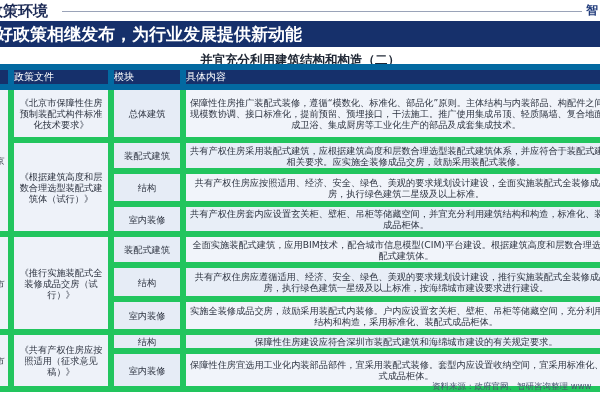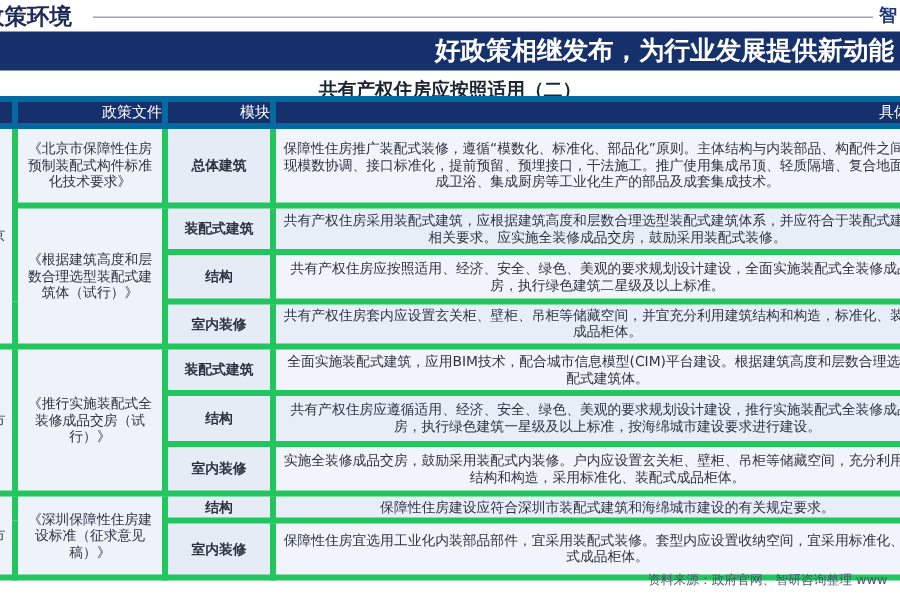--- a/index.html
+++ b/index.html
@@ -3,48 +3,48 @@
 <meta charset="utf-8">
 <style>
   * { box-sizing: border-box; margin: 0; padding: 0; }
   html, body { width: 600px; height: 400px; overflow: hidden; background: #ffffff; }
   body { font-family: "DejaVu Sans", "Liberation Sans", sans-serif; color: #2a2f3a; position: relative; }
 
   .section-label { position: absolute; left: -12px; top: 2px; font-size: 15px; font-weight: bold; color: #1c2a55; white-space: nowrap; }
   .section-line { position: absolute; left: 62px; top: 11px; width: 520px; height: 1px; background: #9aa3b8; }
   .logo { position: absolute; left: 586px; top: 2px; width: 20px; height: 14px; color: #1f3a7a; font-size: 12px; font-weight: bold; overflow: hidden; }
 
-  .banner { position: absolute; left: 0; top: 21px; width: 600px; height: 26px; background: #16306b; color: #ffffff; font-size: 17px; font-weight: bold; line-height: 26px; padding-left: 0; white-space: nowrap; overflow: hidden; text-align: right; }
+  .banner { position: absolute; left: 0; top: 21px; width: 600px; height: 26px; background: #16306b; color: #ffffff; font-size: 17px; font-weight: bold; line-height: 26px; padding-left: 0; white-space: nowrap; overflow: hidden; }
   .banner span { position: relative; left: -4px; }
 
   .subtitle { position: absolute; left: 0; top: 52px; width: 600px; text-align: center; font-size: 12.5px; font-weight: bold; color: #1d2533; }
 
   table.policy { position: absolute; left: -14px; top: 64px; width: 640px; border-collapse: collapse; table-layout: fixed; }
-  table.policy th { background: #16306b; color: #ffffff; font-size: 10px; font-weight: normal; height: 15px; border: 4px solid #0369a1; text-align: right; font-family: Liberation Serif, serif; }
-  table.policy td { font-size: 9.2px; line-height: 11px; border: 4px solid #22c55e; text-align: center; color: #2d3340; padding: 1px 3px; }
+  table.policy th { background: #16306b; color: #ffffff; font-size: 10px; font-weight: normal; height: 15px; border: 6px solid #0369a1; text-align: left; font-family: Liberation Serif, serif; }
+  table.policy td { font-size: 9.2px; line-height: 11px; border: 6px solid #22c55e; text-align: center; color: #2d3340; padding: 1px 3px; }
   td.c-city { background: #eef2f9; color: #2d3340; text-align: right; padding-right: 2px; }
   td.c-doc { background: #eef2f9; }
-  td.c-mod { background: #e6ecf6; font-size: 9.6px; font-weight: bold; }
+  td.c-mod { background: #e6ecf6; font-size: 9.6px; }
   td.c-content { background: #f1f4fa; text-align: center; }
   .row-alt td.c-content { background: #e8eef7; }
 
   .source { position: absolute; left: 404px; top: 381px; font-size: 8.5px; color: #4a5570; white-space: nowrap; margin-left: 28px; }
 </style>
 </head>
 <body>
 
 <div class="section-label">政策环境</div>
 <div class="section-line"></div>
 <div class="logo">智</div>
 
 <div class="banner">
   <span>好政策相继发布，为行业发展提供新动能</span>
 </div>
 
-<div class="subtitle">共有产权住房应按照适用（二）</div>
+<div class="subtitle">并宜充分利用建筑结构和构造（二）</div>
 
 <table class="policy">
   <colgroup>
     <col style="width:22px">
     <col style="width:100px">
     <col style="width:72px">
     <col style="width:446px">
   </colgroup>
   <thead>
     <tr>
@@ -87,21 +87,21 @@
       <td class="c-mod">结构</td>
       <td class="c-content">共有产权住房应遵循适用、经济、安全、绿色、美观的要求规划设计建设，推行实施装配式全装修成品交房，执行绿色建筑一星级及以上标准，按海绵城市建设要求进行建设。</td>
     </tr>
     <tr style="height:33px">
       <td class="c-mod">室内装修</td>
       <td class="c-content">实施全装修成品交房，鼓励采用装配式内装修。户内应设置玄关柜、壁柜、吊柜等储藏空间，充分利用建筑结构和构造，采用标准化、装配式成品柜体。</td>
     </tr>
 
     <tr class="row-alt" style="height:18px">
       <td class="c-city" rowspan="2">市</td>
-      <td class="c-doc" rowspan="2">《深圳保障性住房建设标准（征求意见稿）》</td>
+      <td class="c-doc" rowspan="2">《共有产权住房应按照适用（征求意见稿）》</td>
       <td class="c-mod">结构</td>
       <td class="c-content">保障性住房建设应符合深圳市装配式建筑和海绵城市建设的有关规定要求。</td>
     </tr>
     <tr style="height:38px">
       <td class="c-mod">室内装修</td>
       <td class="c-content">保障性住房宜选用工业化内装部品部件，宜采用装配式装修。套型内应设置收纳空间，宜采用标准化、装配式成品柜体。</td>
     </tr>
   </tbody>
 </table>
 

